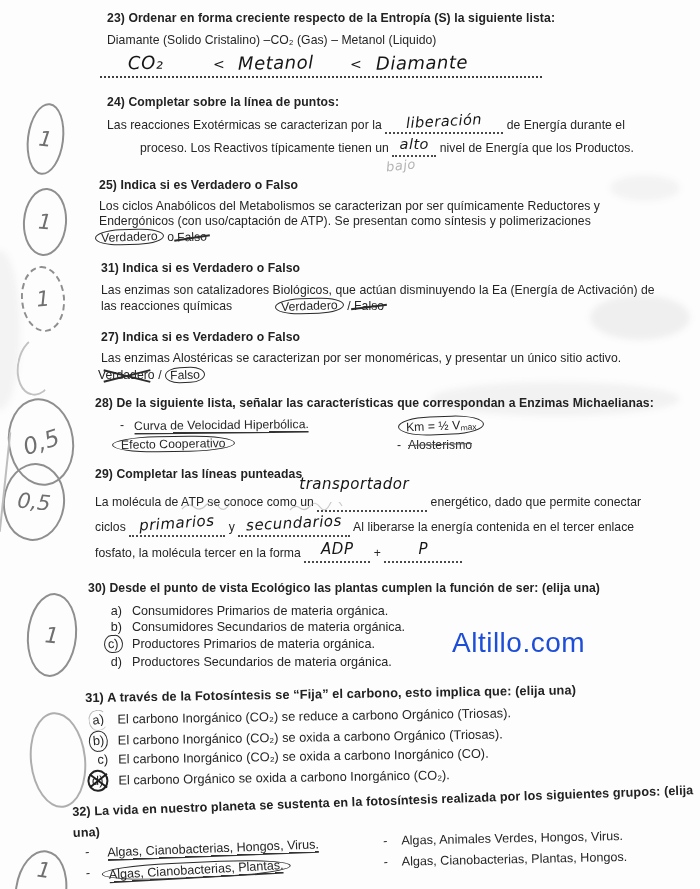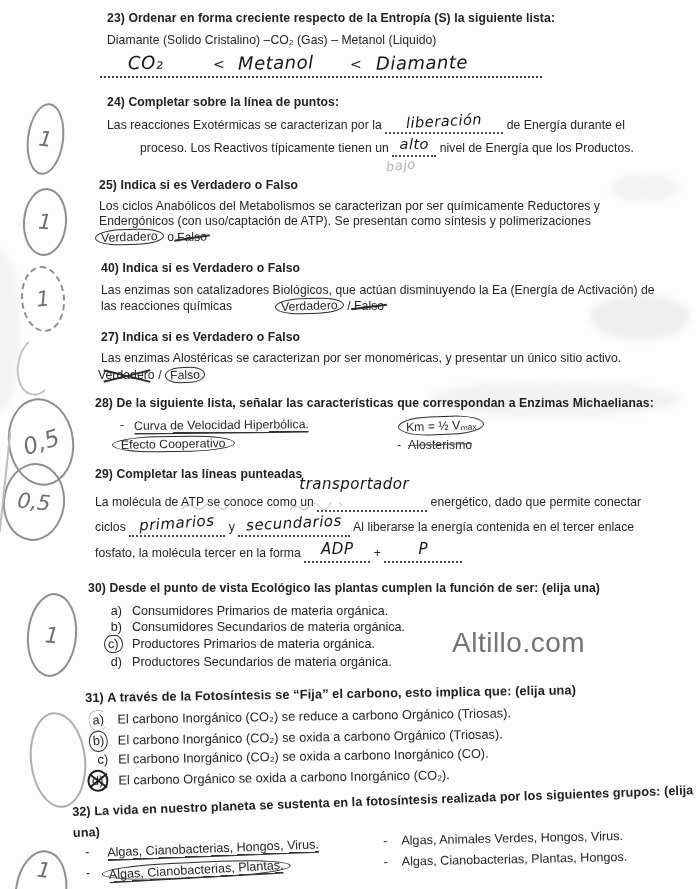--- a/index.html
+++ b/index.html
@@ -34,21 +34,21 @@
   .xcircle{position:relative;display:inline-block;border:2px solid #222;border-radius:50%;padding:0 3px;}
   .xcircle::before,.xcircle::after{content:"";position:absolute;left:-12%;right:-12%;top:48%;height:2px;background:#1d1d1d;}
   .xcircle::before{transform:rotate(38deg);}
   .xcircle::after{transform:rotate(-38deg);}
   .pencil-arc{display:inline-block;border:1.6px solid #b9b9b9;border-right-color:transparent;border-bottom-color:#cfcfcf;
               border-radius:50%/60%;padding:0 3px;transform:rotate(-8deg);}
   .opt{display:flex;gap:10px;align-items:baseline;}
   .opt .letter{min-width:22px;text-align:right;}
   .smudge{position:absolute;border-radius:50%;filter:blur(3px);pointer-events:none;}
   .scribble{stroke:#a9a9a9;fill:none;stroke-width:1.2;opacity:.6;}
-  .watermark{font-family:"Liberation Sans",sans-serif;font-size:28px;color:#737373;letter-spacing:.5px;}
+  .watermark{font-family:"Liberation Sans",sans-serif;font-size:28px;color:#1d4ed8;letter-spacing:.5px;}
   .penline{position:absolute;background:#bdbdbd;}
 </style>
 </head>
 <body>
 
 <div class="page">
 
   <div class="smudge abs" style="left:590px;top:295px;width:100px;height:45px;background:rgba(60,60,60,0.07);"></div>
   <div class="smudge abs" style="left:430px;top:382px;width:250px;height:34px;background:rgba(60,60,60,0.06);"></div>
   <div class="smudge abs" style="left:610px;top:175px;width:70px;height:26px;background:rgba(60,60,60,0.05);"></div>
@@ -88,21 +88,21 @@
   <div class="abs qt" style="left:99px;top:214px;">Endergónicos (con uso/captación de ATP). Se presentan como síntesis y polimerizaciones</div>
   <div class="abs qt" style="left:95px;top:229px;">
     <span class="oval"><span>Verdadero</span></span>
     <span>o</span>
     <span class="struck" style="transform:rotate(-2deg);">Falso</span>
   </div>
 
   <div class="pmark" style="left:21px;top:266px;width:40px;height:62px;transform:rotate(-5deg);font-size:21px;border-style:dashed;">
       <span>1</span>
     </div>
-  <div class="abs qh" style="left:101px;top:261px;">40) Indica si es Verdadero o Falso</div>
+  <div class="abs qh" style="left:101px;top:261px;">31) Indica si es Verdadero o Falso</div>
   <div class="abs qt" style="left:101px;top:283px;">Las enzimas son catalizadores Biológicos, que actúan disminuyendo la Ea (Energía de Activación) de</div>
   <div class="abs qt" style="left:101px;top:298px;">
     <span>las reacciones químicas</span>
     <span style="display:inline-block;width:36px;"></span>
     <span class="oval"><span>Verdadero</span></span>
     <span>/</span>
     <span class="struck">Falso</span>
   </div>
 
   <div class="pmark faint" style="left:17px;top:336px;width:36px;height:56px;transform:rotate(10deg);border-right-color:transparent;border-top-color:transparent;"></div>

